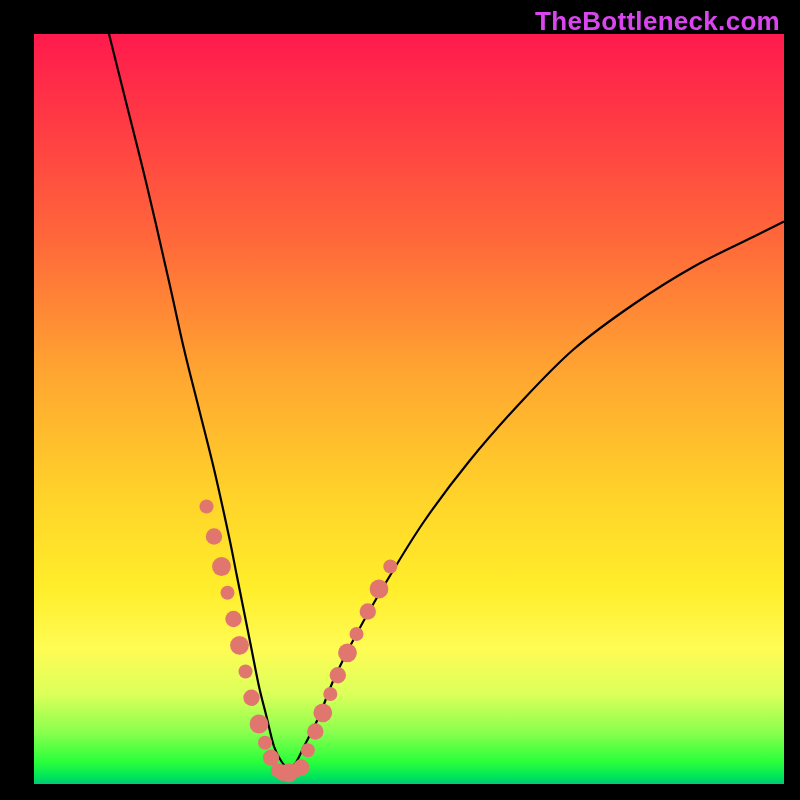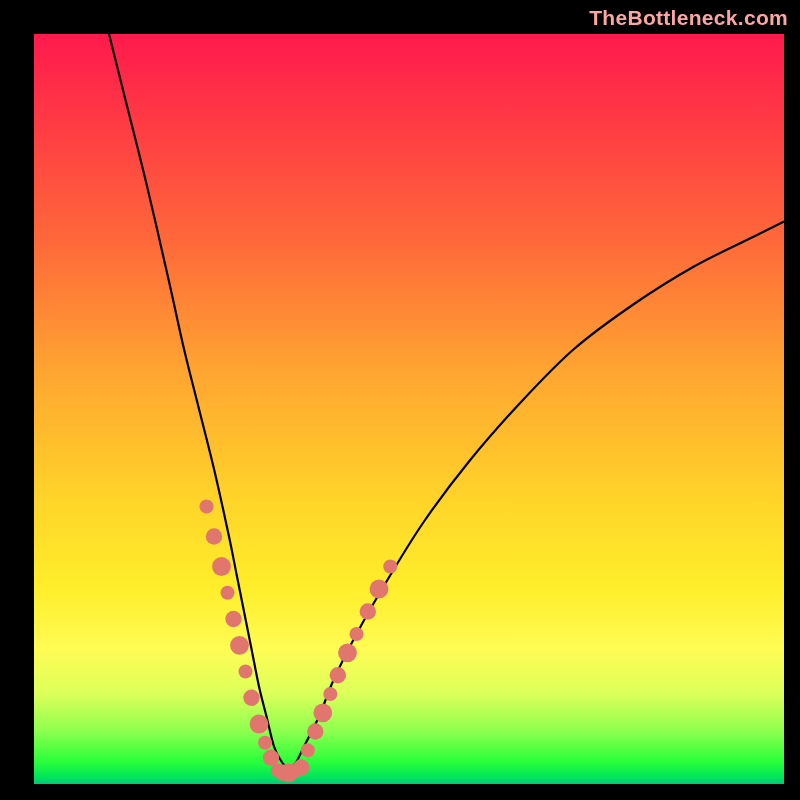--- a/index.html
+++ b/index.html
@@ -35,23 +35,23 @@
       #dcff5a 88%,
       #8cff4e 93%,
       #2bff3b 97%,
       #00e65a 99%,
       #00c878 100%
     );
   }
   .watermark {
     position: absolute;
     top: 6px;
-    right: 12px;
-    color: #fca5a5;
-    font-size: 21px;
+    right: 20px;
+    color: #d946ef;
+    font-size: 26px;
     font-weight: 600;
     letter-spacing: 0.3px;
     font-family: Arial, sans-serif;
   }
   svg.curve {
     position: absolute;
     left: 0;
     top: 0;
     width: 750px;
     height: 750px;

